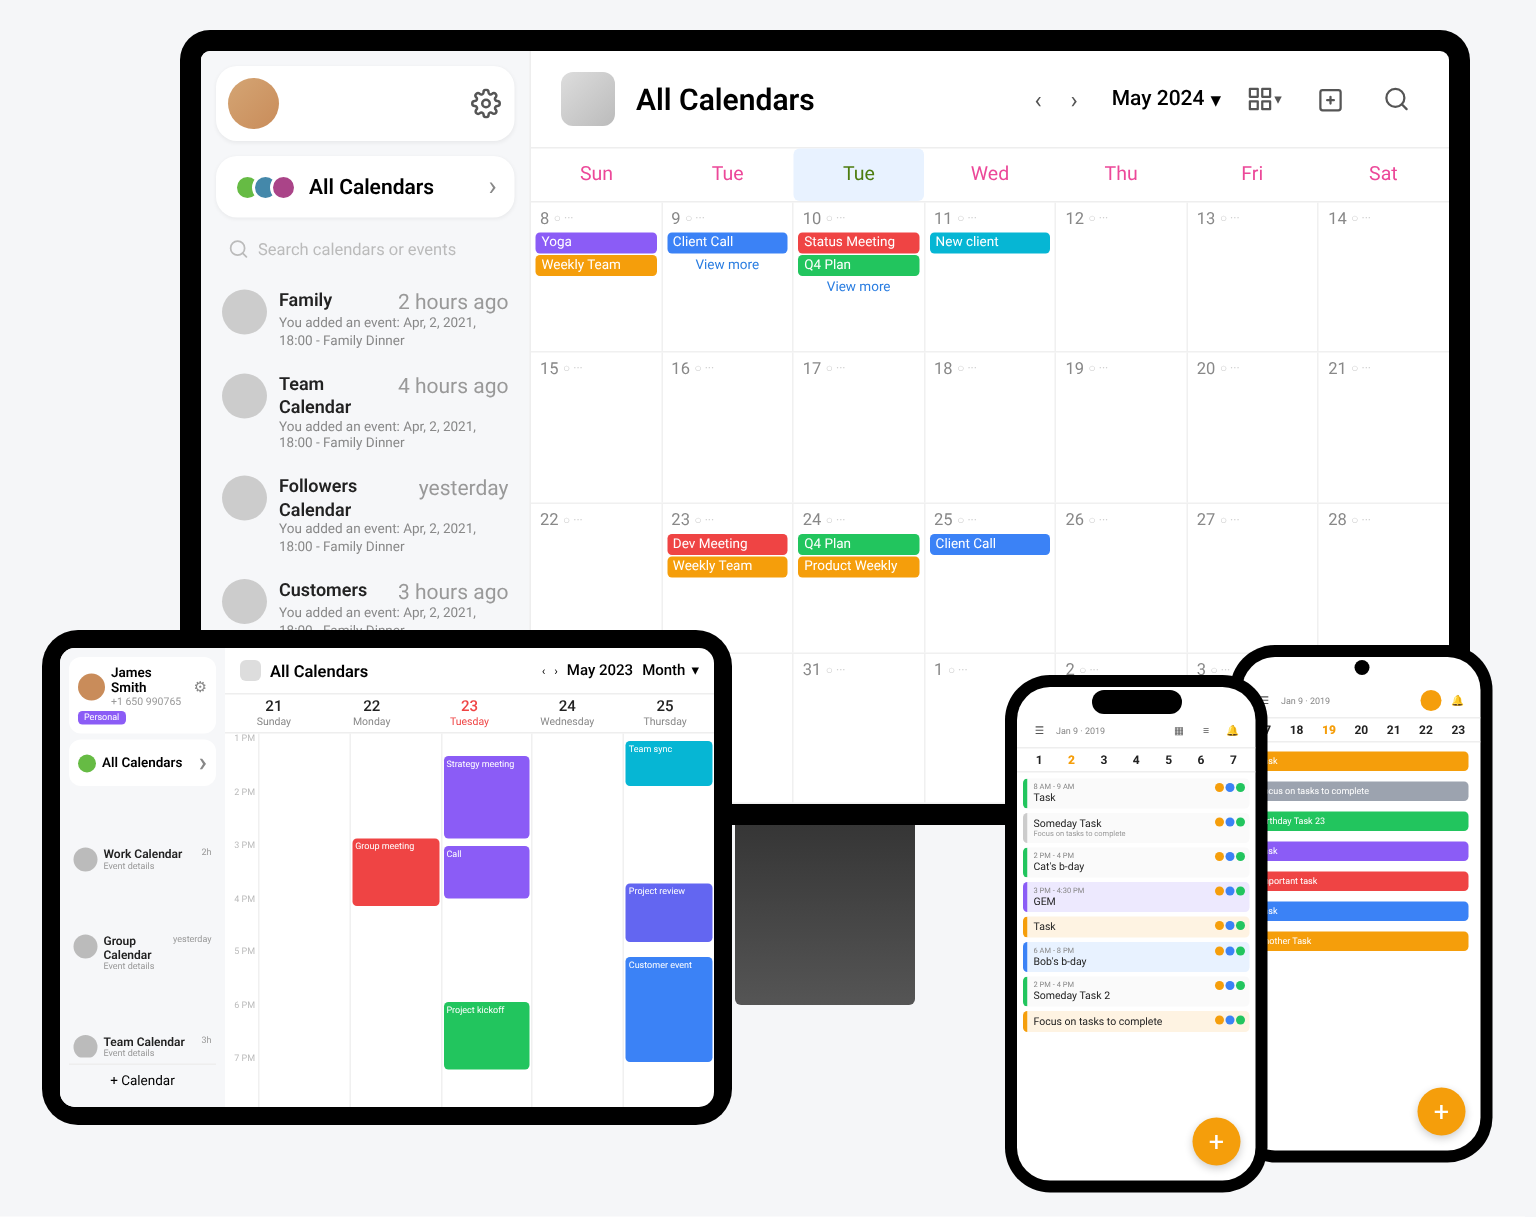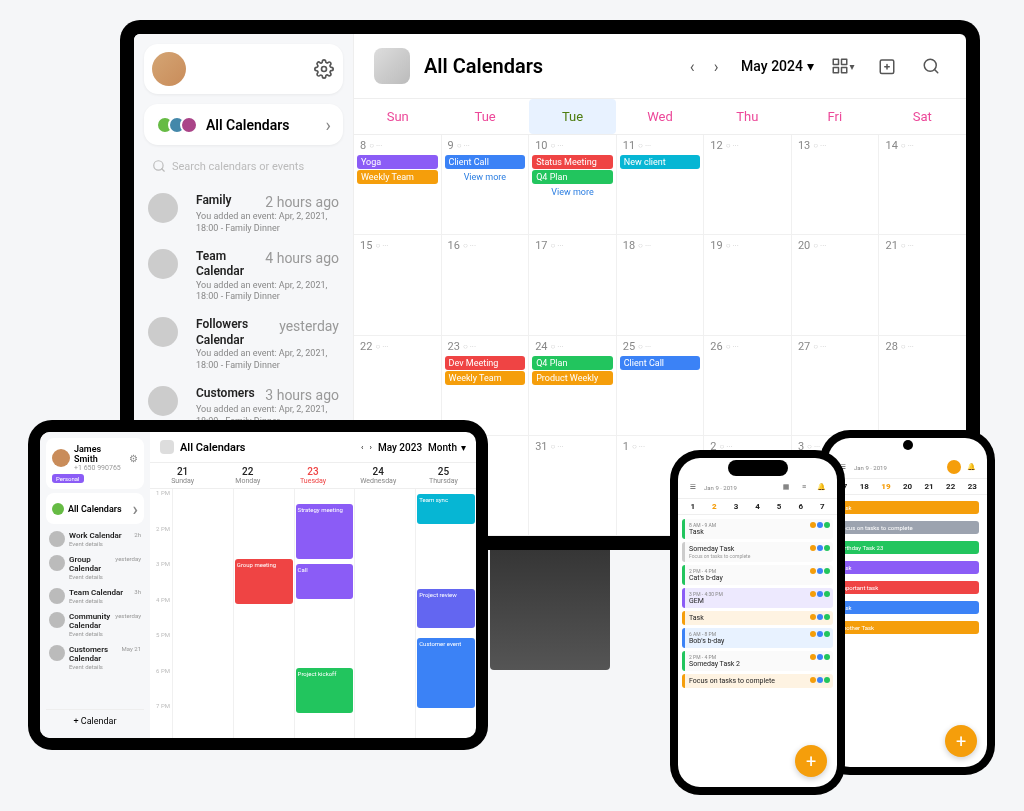--- a/index.html
+++ b/index.html
@@ -22,21 +22,21 @@
 .mini-avatars span:first-child { margin-left: 0; background: #6b4; }
 .mini-avatars span:nth-child(2){ background:#48a;}
 .mini-avatars span:nth-child(3){ background:#a48;}
 .all-cal-card .lbl { flex: 1; font-weight: 600; font-size: 14px; }
 .chev { color: #888; font-size: 18px; }
 
 .search-row { display: flex; align-items: center; gap: 6px; padding: 4px 8px; color: #bbb; font-size: 11px; }
 .search-row svg { width: 14px; height: 14px; stroke: #bbb; }
 
 .cal-list { display: flex; flex-direction: column; gap: 2px; }
-.cal-item { display: flex; gap: 18px; padding: 6px 4px; }
+.cal-item { display: flex; gap: 8px; padding: 6px 4px; }
 .cal-item .ava { width: 30px; height: 30px; border-radius: 50%; background: #ccc; flex-shrink: 0; }
 .cal-item .info { flex: 1; font-size: 9px; color: #888; line-height: 1.3; }
 .cal-item .info .name { font-size: 12px; font-weight: 600; color: #222; }
 .cal-item .time { font-size: 14px; color: #999; white-space: nowrap; }
 
 .main { flex: 1; display: flex; flex-direction: column; }
 .main-header { display: flex; align-items: center; padding: 14px 20px; gap: 14px; border-bottom: 1px solid #eee; }
 .main-header .title { font-size: 20px; font-weight: 600; flex: 1; }
 .main-header .hicon { width: 30px; height: 30px; border-radius: 6px; display: flex; align-items: center; justify-content: center; color: #555; cursor: pointer; }
 .main-header .hicon svg { width: 18px; height: 18px; stroke: #555; fill: none; stroke-width: 2; }
@@ -64,21 +64,21 @@
 .tablet { position: absolute; left: 28px; top: 420px; width: 460px; height: 330px; background: #000; border-radius: 24px; padding: 12px; }
 .tablet-screen { background: #fff; width: 100%; height: 100%; border-radius: 10px; display: flex; overflow: hidden; font-size: 8px; }
 .t-sidebar { width: 110px; background: #f6f7f9; padding: 6px; display: flex; flex-direction: column; gap: 4px; }
 .t-profile { background: #fff; border-radius: 8px; padding: 6px; }
 .t-profile .nm { font-size: 9px; font-weight: 600; }
 .t-profile .sub { font-size: 7px; color: #999; }
 .t-profile .badge { display: inline-block; font-size: 6px; background: #8b5cf6; color: #fff; padding: 1px 4px; border-radius: 3px; margin-top: 2px; }
 .t-allcal { background: #fff; border-radius: 8px; padding: 5px 6px; font-size: 9px; font-weight: 600; display: flex; align-items: center; gap: 4px; }
 .t-allcal .chev { margin-left: auto; }
 .t-list { flex: 1; display: flex; flex-direction: column; gap: 2px; overflow: hidden; }
-.t-item { display: flex; gap: 4px; padding: 3px; }
+.t-item { display: flex; gap: 4px; padding: 3px; margin-top: 34px; }
 .t-item .ava { width: 16px; height: 16px; border-radius: 50%; background: #bbb; flex-shrink: 0; }
 .t-item .nm { font-size: 8px; font-weight: 600; color: #222; }
 .t-item .sub { font-size: 6px; color: #999; }
 .t-item .tm { font-size: 6px; color: #999; }
 .t-addcal { text-align: center; font-size: 9px; padding: 6px; border-top: 1px solid #eee; cursor: pointer; }
 
 .t-main { flex: 1; display: flex; flex-direction: column; }
 .t-header { display: flex; align-items: center; padding: 8px 10px; gap: 6px; border-bottom: 1px solid #eee; }
 .t-header .title { font-size: 11px; font-weight: 600; flex: 1; }
 .t-header .period { font-size: 10px; }

